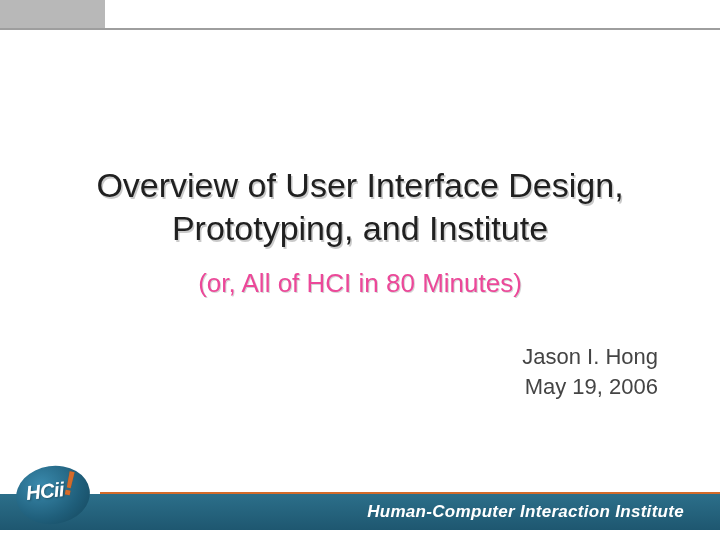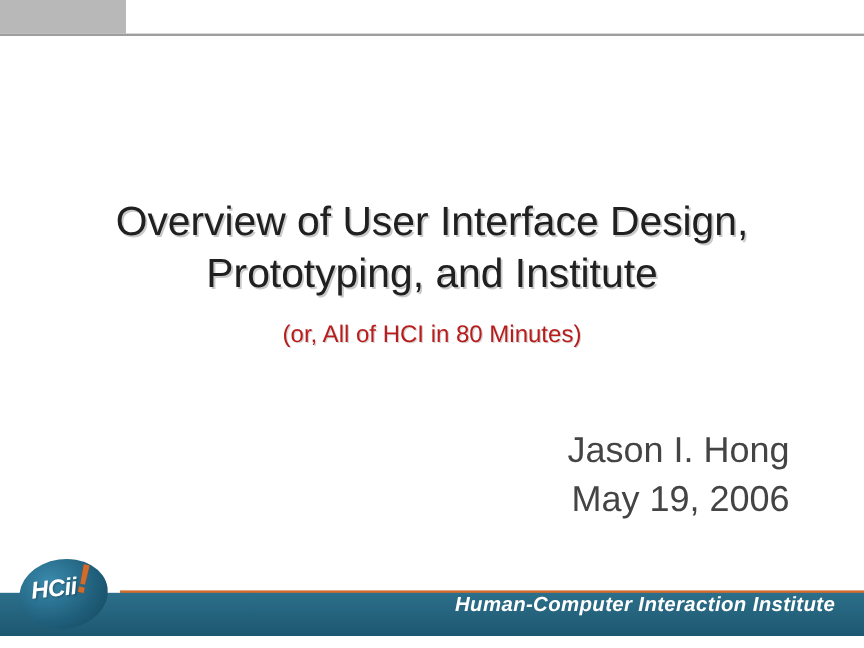--- a/index.html
+++ b/index.html
@@ -43,43 +43,44 @@
       line-height: 1.25;
       text-shadow: 1.5px 1.5px 0px rgba(150,150,150,0.5);
       margin-top: 16px;
     }
     .slide-subtitle {
       position: absolute;
       top: 268px;
       left: 0;
       width: 720px;
       text-align: center;
-      font-size: 20px;
-      color: #b91c1c;
+      font-size: 26px;
+      color: #ec4899;
       text-shadow: 1px 1px 0px rgba(150,150,150,0.4);
     }
     .author-block {
       position: absolute;
-      top: 356px;
+      top: 342px;
       right: 62px;
       text-align: right;
-      font-size: 30px;
+      font-size: 22px;
       color: #444444;
       line-height: 1.35;
     }
     .footer-bar {
       position: absolute;
       bottom: 10px;
       left: 0;
       width: 720px;
       height: 36px;
       background: linear-gradient(to bottom, #2c6f8a 0%, #1e5770 100%);
       display: flex;
+      align-items: center;
       justify-content: flex-end;
-      padding-right: 24px;
+      padding-right: 36px;
     }
     .footer-text {
       color: #ffffff;
       font-size: 17px;
       font-weight: bold;
       font-style: italic;
       letter-spacing: 0.3px;
     }
     .footer-accent {
       position: absolute;

